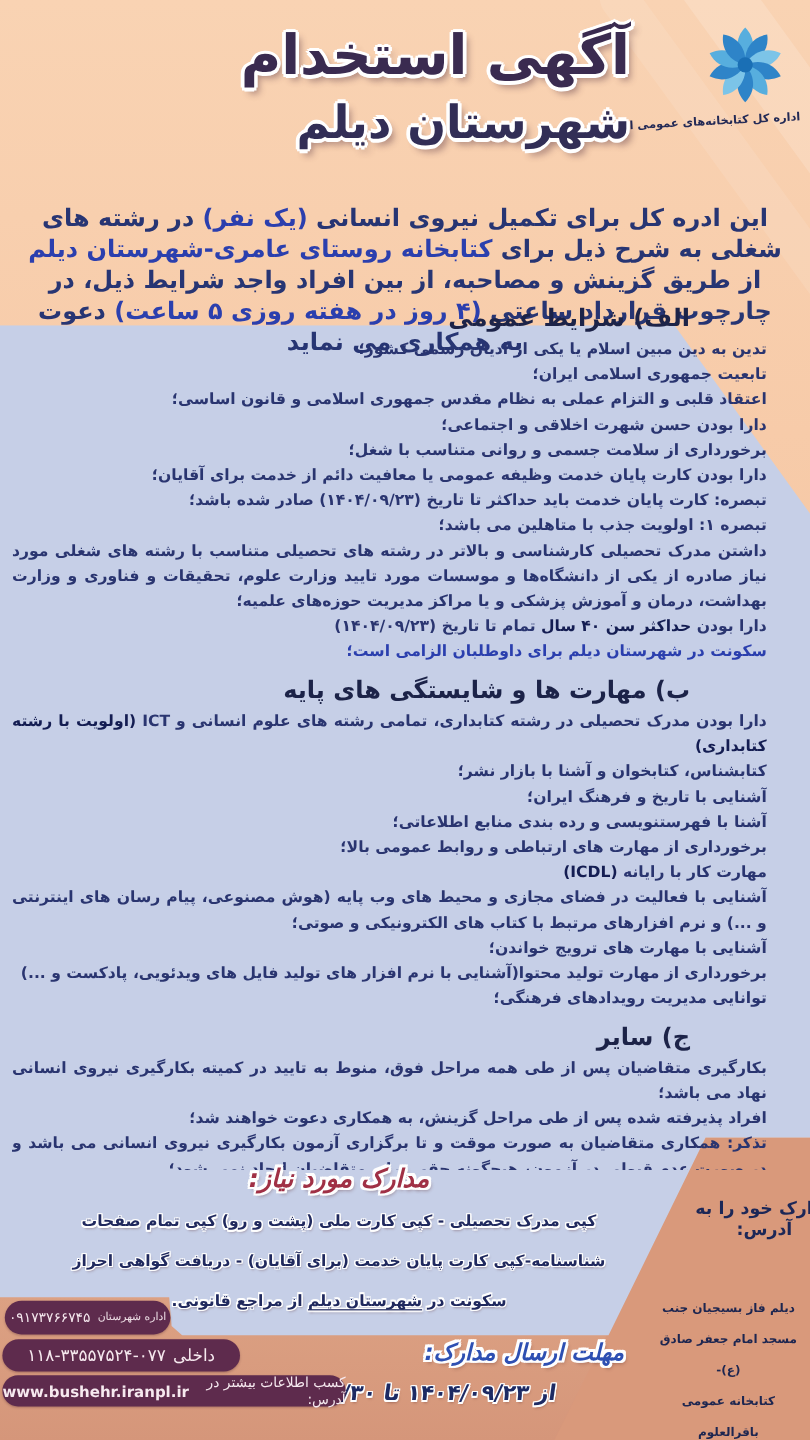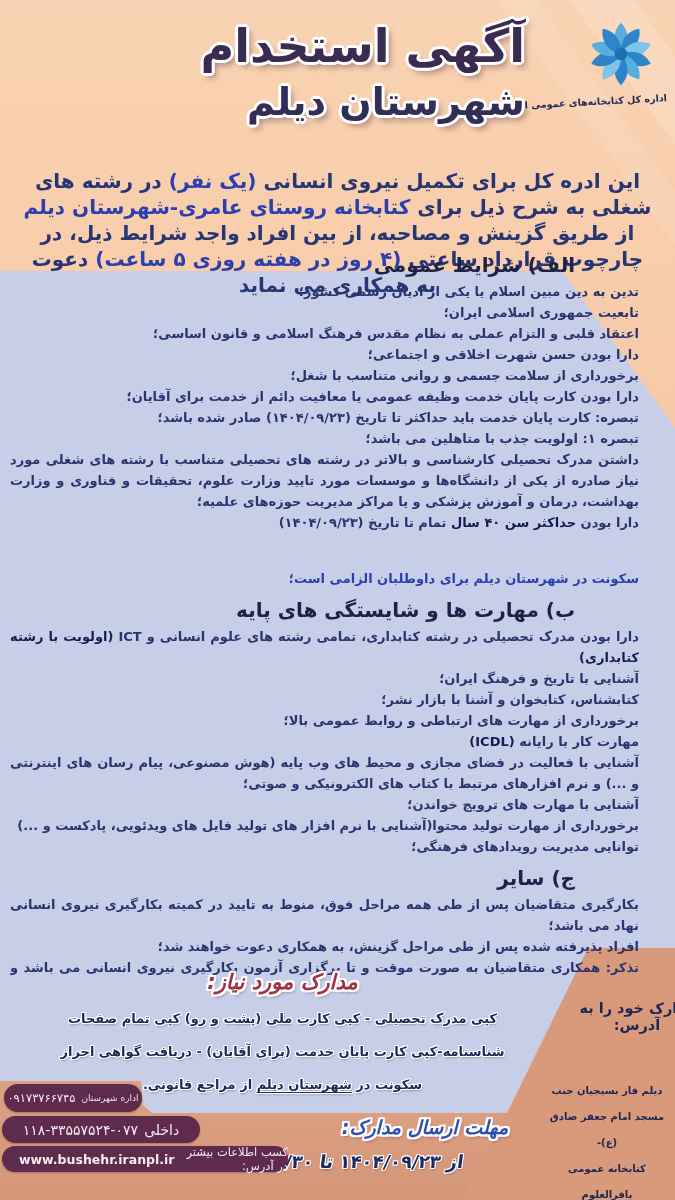--- a/index.html
+++ b/index.html
@@ -29,47 +29,47 @@
     font-size:9.5px;font-weight:bold;color:#232a56;transform:rotate(-3deg);white-space:nowrap;}
 
   .intro{position:absolute;top:168px;right:22px;left:22px;margin:0;text-align:center;
     font-size:20px;font-weight:bold;color:#273573;line-height:26px;}
   .intro .hl{color:#2b3fae;}
 
   .sections{position:absolute;top:253px;right:36px;left:10px;height:722px;overflow:hidden;}
   .sec{margin:0 0 9px 0;}
   .sec-title{font-size:20px;font-weight:bold;color:#1c2348;margin:0 64px 4px 0;}
   .item{font-size:13px;font-weight:bold;color:#2a3570;line-height:21px;text-align:justify;}
-  .item.blue{color:#2b3fae;margin-top:35px;}
+  .item.blue{color:#2b3fae;}
   .hl{color:#141d52;}
   .ul{text-decoration:underline;text-underline-offset:3px;}
 
   .docs{position:absolute;top:970px;left:55px;width:455px;text-align:center;}
   .docs-title{font-size:21px;font-weight:bold;color:#a03045;margin-bottom:8px;}
   .doc-line{font-size:13px;font-weight:bold;color:#20295e;line-height:33px;text-align:center;
     text-shadow:-1px -1px 0 #fefefe,1px -1px 0 #fefefe,-1px 1px 0 #fefefe,1px 1px 0 #fefefe,-1px 0 0 #fefefe,1px 0 0 #fefefe,0 1px 0 #fefefe,0 -1px 0 #fefefe,1px 2px 2px rgba(90,40,40,.35);}
 
-  .deadline-title{position:absolute;top:1116px;left:330px;width:190px;text-align:center;
+  .deadline-title{position:absolute;top:1116px;left:330px;width:190px;
     font-size:19px;font-weight:bold;color:#2d4fb2;}
   .deadline-range{position:absolute;top:1151px;left:178px;width:320px;text-align:center;
     font-size:18px;font-weight:bold;color:#1d2a63;transform:skewX(-8deg);}
 
   .addr-title{position:absolute;top:1000px;left:578px;width:118px;text-align:center;
     font-size:14.5px;font-weight:bold;color:#1c2757;line-height:17px;}
   .addr-lines{position:absolute;top:1078px;left:543px;width:128px;text-align:center;}
   .addr-line{font-size:10px;font-weight:bold;color:#1d2650;line-height:26px;text-align:center;}
 
   .pill{position:absolute;background:#5e2b4d;color:#f6e9ef;border-radius:16px;
     display:flex;align-items:center;justify-content:center;gap:6px;direction:rtl;
     box-shadow:0 1px 2px rgba(60,20,40,.3);}
   .pill1{top:1084px;left:4px;width:138px;height:28px;font-size:11.5px;}
   .pill1 .pill-label{font-size:9px;opacity:.95;}
   .pill2{top:1116px;left:2px;width:198px;height:27px;font-size:14px;}
   .pill3{top:1146px;left:2px;width:286px;height:26px;font-size:11.5px;}
-  .pill3 .pill-value{font-size:12.5px;font-weight:bold;padding-left:17px;}
+  .pill3 .pill-value{font-size:12.5px;font-weight:bold;}
 </style>
 </head>
 <body>
 
 <div class="page">
 
   <div class="ray ray1"></div>
   <div class="ray ray2"></div>
   <div class="addr-shape"></div>
   <div class="panel"></div>
@@ -99,37 +99,38 @@
   </div>
 
   <p class="intro"><span>این ادره کل برای تکمیل نیروی انسانی </span><span class="hl">(یک نفر)</span><span> در رشته های شغلی به شرح ذیل برای </span><span class="hl">کتابخانه روستای عامری-شهرستان دیلم</span><span> از طریق گزینش و مصاحبه، از بین افراد واجد شرایط ذیل، در چارچوب قرارداد ساعتی </span><span class="hl">(۴ روز در هفته روزی ۵ ساعت)</span><span> دعوت به همکاری می نماید</span></p>
 
   <div class="sections">
     <section class="sec">
       <h2 class="sec-title">الف) شرایط عمومی</h2>
       <div>
           <div class="item"><span>تدین به دین مبین اسلام یا یکی از ادیان رسمی کشور؛</span></div>
           <div class="item"><span>تابعیت جمهوری اسلامی ایران؛</span></div>
-          <div class="item"><span>اعتقاد قلبی و التزام عملی به نظام مقدس فرهنگ اسلامی و قانون اساسی؛</span></div>
+          <div class="item"><span>اعتقاد قلبی و التزام عملی به نظام مقدس جمهوری اسلامی و قانون اساسی؛</span></div>
           <div class="item"><span>دارا بودن حسن شهرت اخلاقی و اجتماعی؛</span></div>
           <div class="item"><span>برخورداری از سلامت جسمی و روانی متناسب با شغل؛</span></div>
           <div class="item"><span>دارا بودن کارت پایان خدمت وظیفه عمومی یا معافیت دائم از خدمت برای آقایان؛</span></div>
           <div class="item"><span>تبصره: کارت پایان خدمت باید حداکثر تا تاریخ (۱۴۰۴/۰۹/۲۳) صادر شده باشد؛</span></div>
           <div class="item"><span>تبصره ۱: اولویت جذب با متاهلین می باشد؛</span></div>
           <div class="item"><span>داشتن مدرک تحصیلی کارشناسی و بالاتر در رشته های تحصیلی متناسب با رشته های شغلی مورد نیاز صادره از یکی از دانشگاه‌ها و موسسات مورد تایید وزارت علوم، تحقیقات و فناوری و وزارت بهداشت، درمان و آموزش پزشکی و یا مراکز مدیریت حوزه‌های علمیه؛</span></div>
           <div class="item"><span>دارا بودن </span><span class="hl">حداکثر سن ۴۰ سال</span><span> تمام تا تاریخ (۱۴۰۴/۰۹/۲۳)</span></div>
           <div class="item blue"><span>سکونت در شهرستان دیلم برای داوطلبان الزامی است؛</span></div>
         </div>
     </section>
     <section class="sec">
       <h2 class="sec-title">ب) مهارت ها و شایستگی های پایه</h2>
       <div>
           <div class="item"><span>دارا بودن مدرک تحصیلی در رشته کتابداری، تمامی رشته های علوم انسانی و ICT </span><span class="hl">(اولویت با رشته کتابداری)</span></div>
+          <div class="item"><span>کتابشناس، کتابخوان و آشنا با بازار نشر؛</span></div>
           <div class="item"><span>آشنایی با تاریخ و فرهنگ ایران؛</span></div>
-          <div class="item"><span>کتابشناس، کتابخوان و آشنا با بازار نشر؛</span></div>
+          <div class="item"><span>آشنا با فهرستنویسی و رده بندی منابع اطلاعاتی؛</span></div>
           <div class="item"><span>برخورداری از مهارت های ارتباطی و روابط عمومی بالا؛</span></div>
           <div class="item"><span>مهارت کار با رایانه </span><span class="hl">(ICDL)</span></div>
           <div class="item"><span>آشنایی با فعالیت در فضای مجازی و محیط های وب پایه (هوش مصنوعی، پیام رسان های اینترنتی و ...) و نرم افزارهای مرتبط با کتاب های الکترونیکی و صوتی؛</span></div>
           <div class="item"><span>آشنایی با مهارت های ترویج خواندن؛</span></div>
           <div class="item"><span>برخورداری از مهارت تولید محتوا(آشنایی با نرم افزار های تولید فایل های ویدئویی، پادکست و ...)</span></div>
           <div class="item"><span>توانایی مدیریت رویدادهای فرهنگی؛</span></div>
         </div>
     </section>
     <section class="sec">
       <h2 class="sec-title">ج) سایر</h2>

